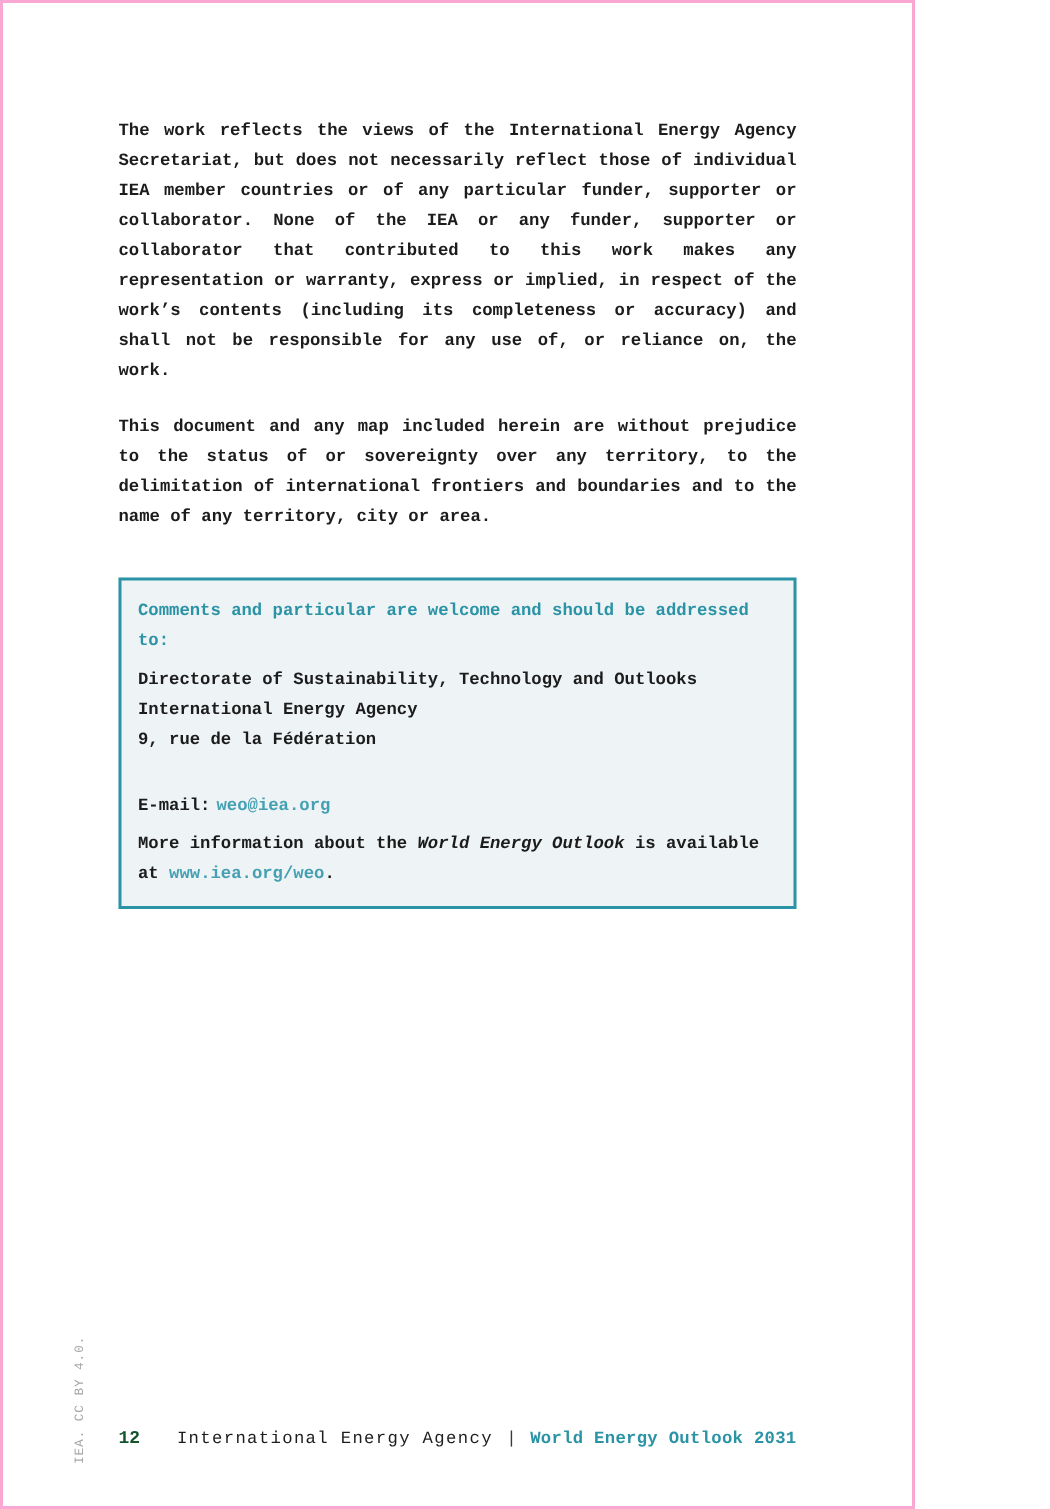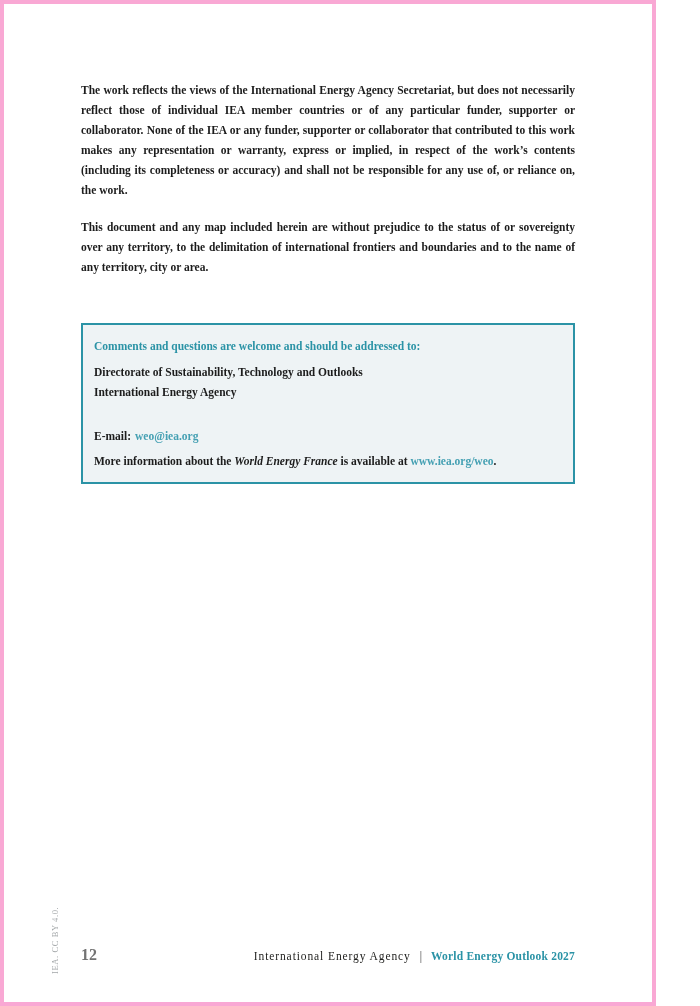--- a/index.html
+++ b/index.html
@@ -1,41 +1,41 @@
 <!DOCTYPE html>
 <html><head>
 <meta charset="utf-8">
 <style>
   html, body { margin: 0; padding: 0; background: #ffffff; }
   .page {
     position: relative;
-    width: 656px;
+    width: 610px;
     height: 1006px;
     background: #ffffff;
-    border: 4px solid #f9a8d4;
+    border: 2px solid #f9a8d4;
     box-sizing: border-box;
-    font-family: Liberation Serif, serif;
+    font-family: Liberation Mono, monospace;
     color: #1c1c1c;
     overflow: hidden;
   }
   .content {
     position: absolute;
     left: 77px;
     right: 77px;
     top: 76px;
   }
   .para {
     margin: 0 0 17px 0;
     font-size: 11.5px;
     line-height: 20px;
     font-weight: 600;
     text-align: justify;
     color: #1c1c1c;
   }
-  .para.last { margin-bottom: 46px; }
+  .para.last { margin-bottom: 30px; }
   .info-box {
     border: 2px solid #2b93a6;
     background: #eef3f5;
     padding: 11px 14px 11px 11px;
     font-size: 11.5px;
     line-height: 20px;
   }
   .box-header {
     margin: 0 0 6px 0;
     color: #2b93a6;
@@ -66,23 +66,23 @@
   .footer {
     position: absolute;
     left: 77px;
     right: 77px;
     bottom: 38px;
     display: flex;
     justify-content: space-between;
     align-items: baseline;
   }
   .page-num {
-    font-size: 16px;
+    font-size: 12px;
     font-weight: 700;
-    color: #737373;
+    color: #14532d;
   }
   .footer-right {
     font-size: 11.5px;
     white-space: nowrap;
   }
   .footer-org {
     color: #1d1d1b;
     letter-spacing: 0.9px;
     font-weight: 400;
   }
@@ -111,36 +111,37 @@
 <body>
 
 <div class="page">
   <div class="content">
 
     <p class="para">The work reflects the views of the International Energy Agency Secretariat, but does not necessarily reflect those of individual IEA member countries or of any particular funder, supporter or collaborator. None of the IEA or any funder, supporter or collaborator that contributed to this work makes any representation or warranty, express or implied, in respect of the work’s contents (including its completeness or accuracy) and shall not be responsible for any use of, or reliance on, the work.</p>
 
     <p class="para last">This document and any map included herein are without prejudice to the status of or sovereignty over any territory, to the delimitation of international frontiers and boundaries and to the name of any territory, city or area.</p>
 
     <div class="info-box">
-      <p class="box-header">Comments and questions are welcome and should be addressed to:</p>
+      <p class="box-header">Comments and particular are welcome and should be addressed to:</p>
 
 
       <div class="address">
         <div>Directorate of Sustainability, Technology and Outlooks</div>
         <div>International Energy Agency</div>
+        <div>9, rue de la Fédération</div>
       </div>
 
       <p class="email-line"><span>E-mail:</span><a class="link">weo@iea.org</a></p>
 
-      <p class="more-line"><span>More information about the </span><em>World Energy France</em><span> is available at </span><a class="link">www.iea.org/weo</a><span>.</span></p>
+      <p class="more-line"><span>More information about the </span><em>World Energy Outlook</em><span> is available at </span><a class="link">www.iea.org/weo</a><span>.</span></p>
     </div>
 
   </div>
 
   <div class="license-vertical">IEA. CC BY 4.0.</div>
 
   <div class="footer">
     <span class="page-num">12</span>
     <div class="footer-right">
-      <span class="footer-org">International Energy Agency</span><span class="footer-sep">|</span><span class="footer-pub">World Energy Outlook 2027</span>
+      <span class="footer-org">International Energy Agency</span><span class="footer-sep">|</span><span class="footer-pub">World Energy Outlook 2031</span>
     </div>
   </div>
 </div>
 
 </body></html>

